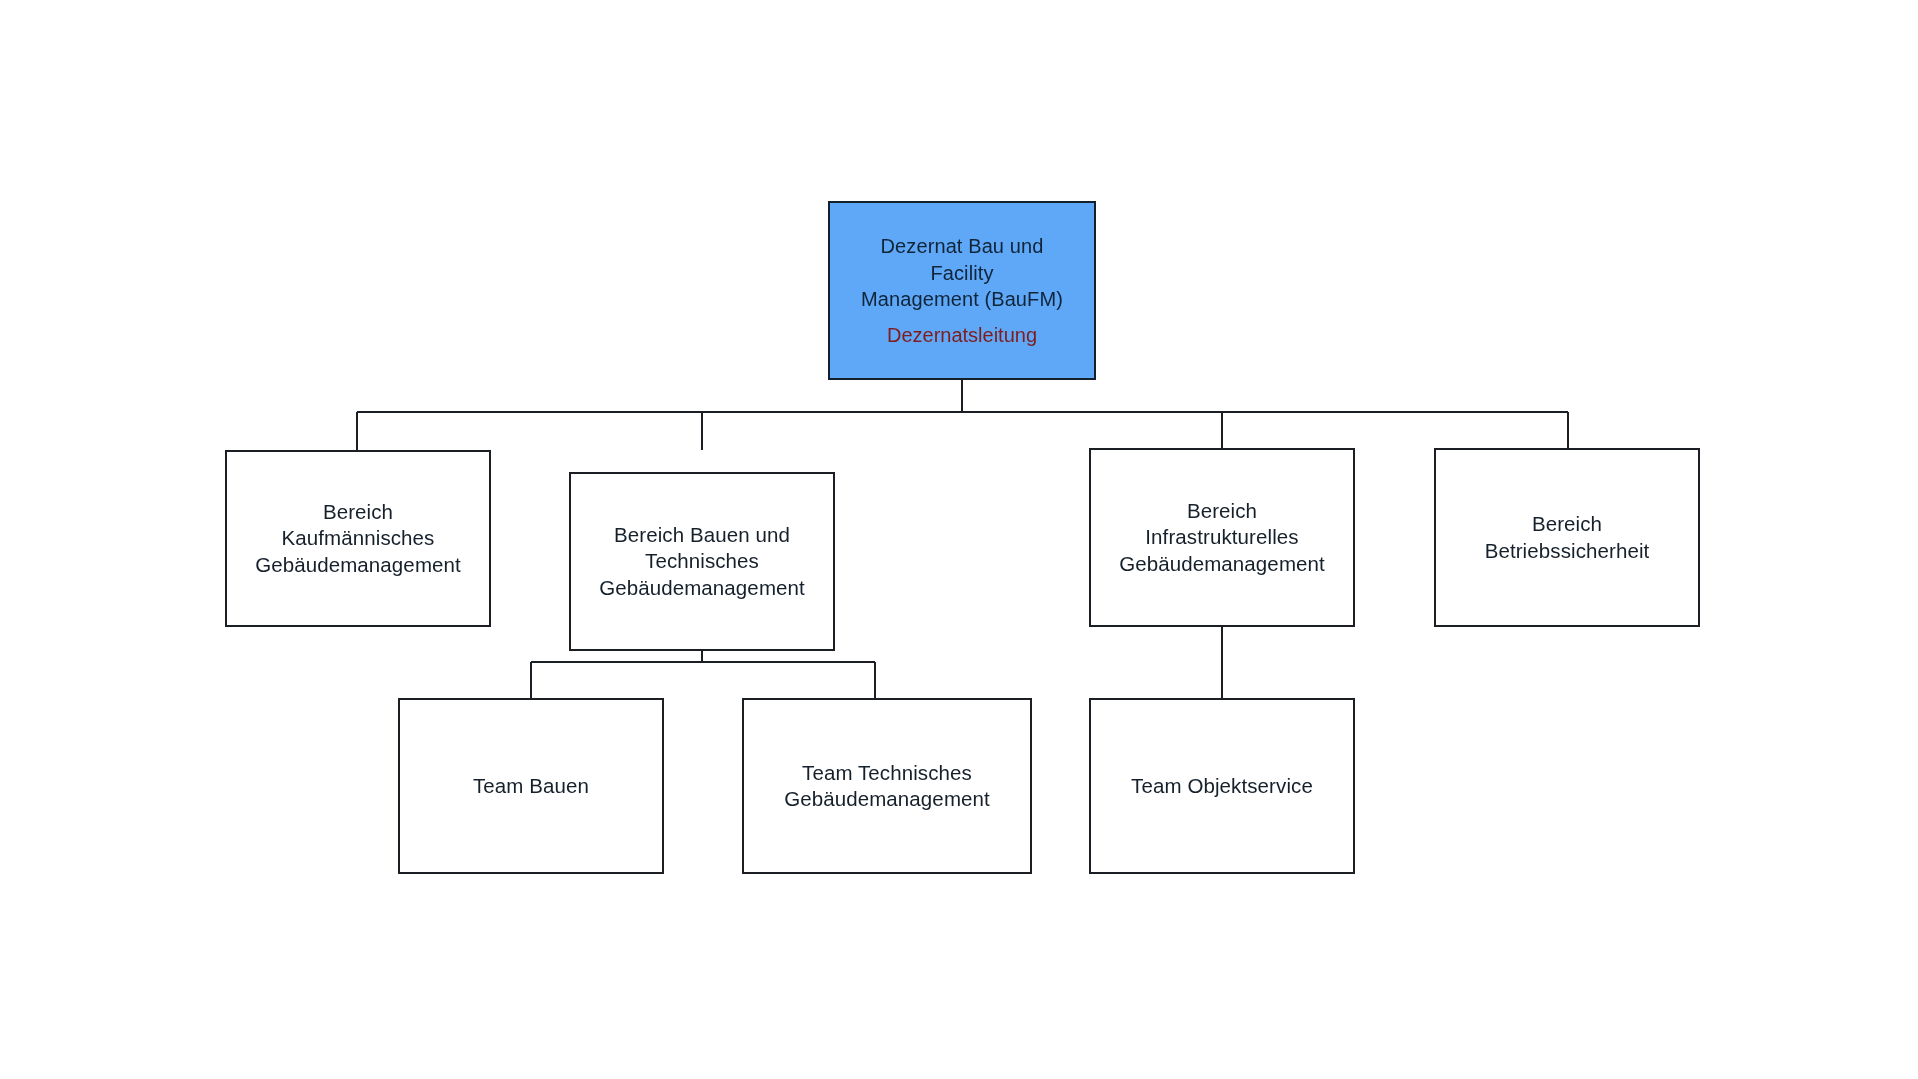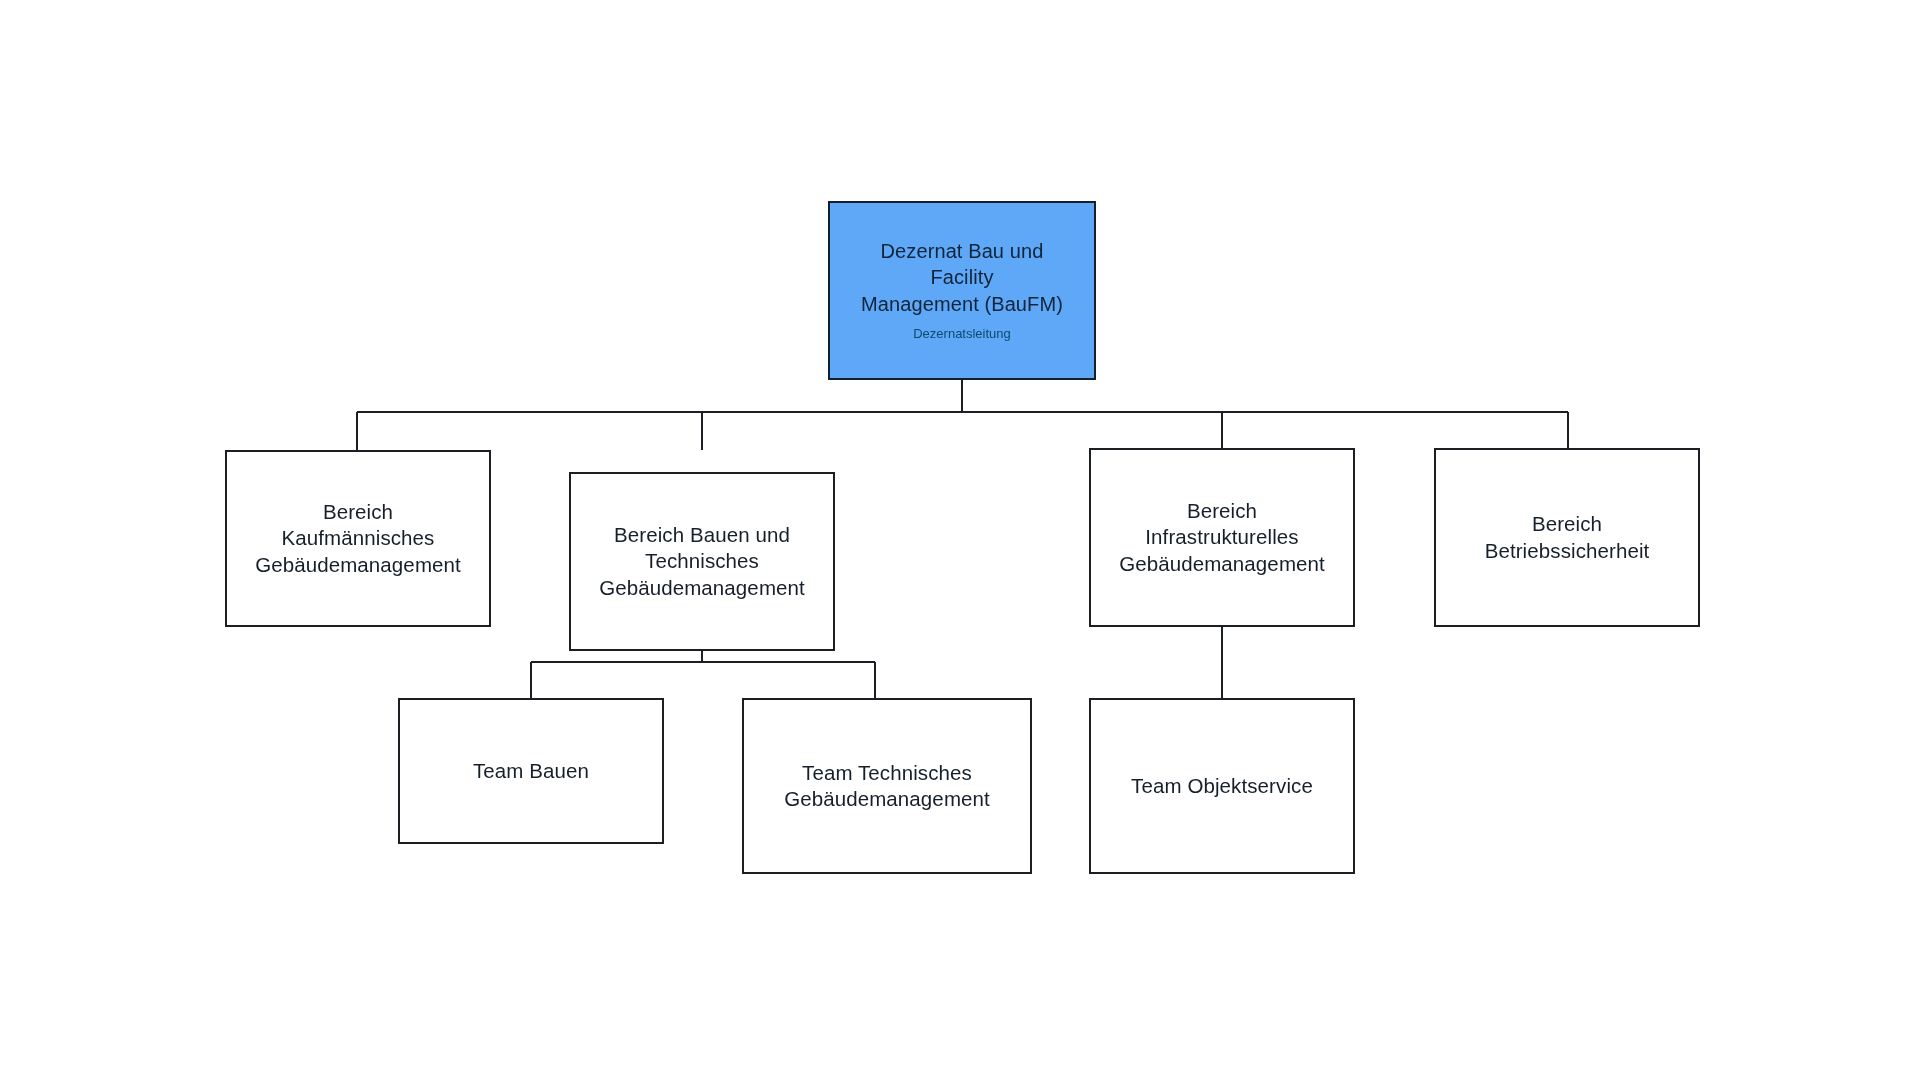--- a/index.html
+++ b/index.html
@@ -50,24 +50,24 @@
     letter-spacing: 0.1px;
     white-space: pre-line;
     color: #16202b;
   }
   .node.root .node-title {
     font-size: 20px;
     line-height: 1.32;
     color: #10243a;
   }
   .node-subtitle {
-    font-size: 13px;
+    font-size: 20px;
     line-height: 1.3;
     margin-top: 9px;
-    color: #0c4a6e;
+    color: #7f1d1d;
     white-space: pre-line;
   }
   .node-subtitle:empty { display: none; }
 </style>
 </head>
 <body>
 
 <div id="canvas">
   <svg id="connectors" viewBox="0 0 1918 1079" xmlns="http://www.w3.org/2000/svg">
       <line x1="962" y1="380" x2="962" y2="412" stroke="#1b1f24" stroke-width="2.4" shape-rendering="crispEdges"></line>
@@ -100,21 +100,21 @@
       </div>
       <div class="node" style="left: 1089px; top: 448px; width: 266px; height: 179px;">
         <div class="node-title">Bereich
 Infrastrukturelles
 Gebäudemanagement</div>
       </div>
       <div class="node" style="left: 1434px; top: 448px; width: 266px; height: 179px;">
         <div class="node-title">Bereich
 Betriebssicherheit</div>
       </div>
-      <div class="node" style="left: 398px; top: 698px; width: 266px; height: 146px;">
+      <div class="node" style="left: 398px; top: 698px; width: 266px; height: 176px;">
         <div class="node-title">Team Bauen</div>
       </div>
       <div class="node" style="left: 742px; top: 698px; width: 290px; height: 176px;">
         <div class="node-title">Team Technisches
 Gebäudemanagement</div>
       </div>
       <div class="node" style="left: 1089px; top: 698px; width: 266px; height: 176px;">
         <div class="node-title">Team Objektservice</div>
       </div>
     </div>

